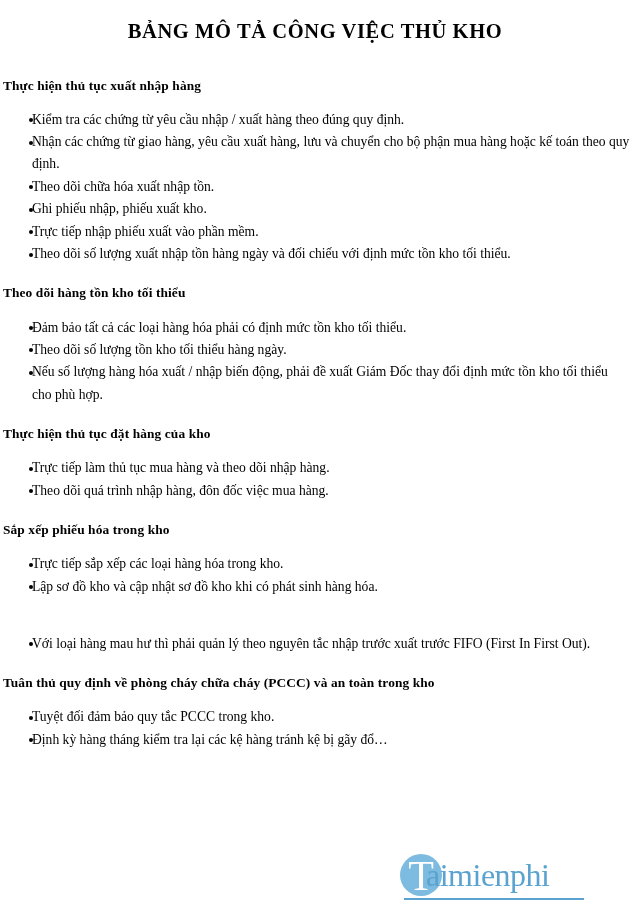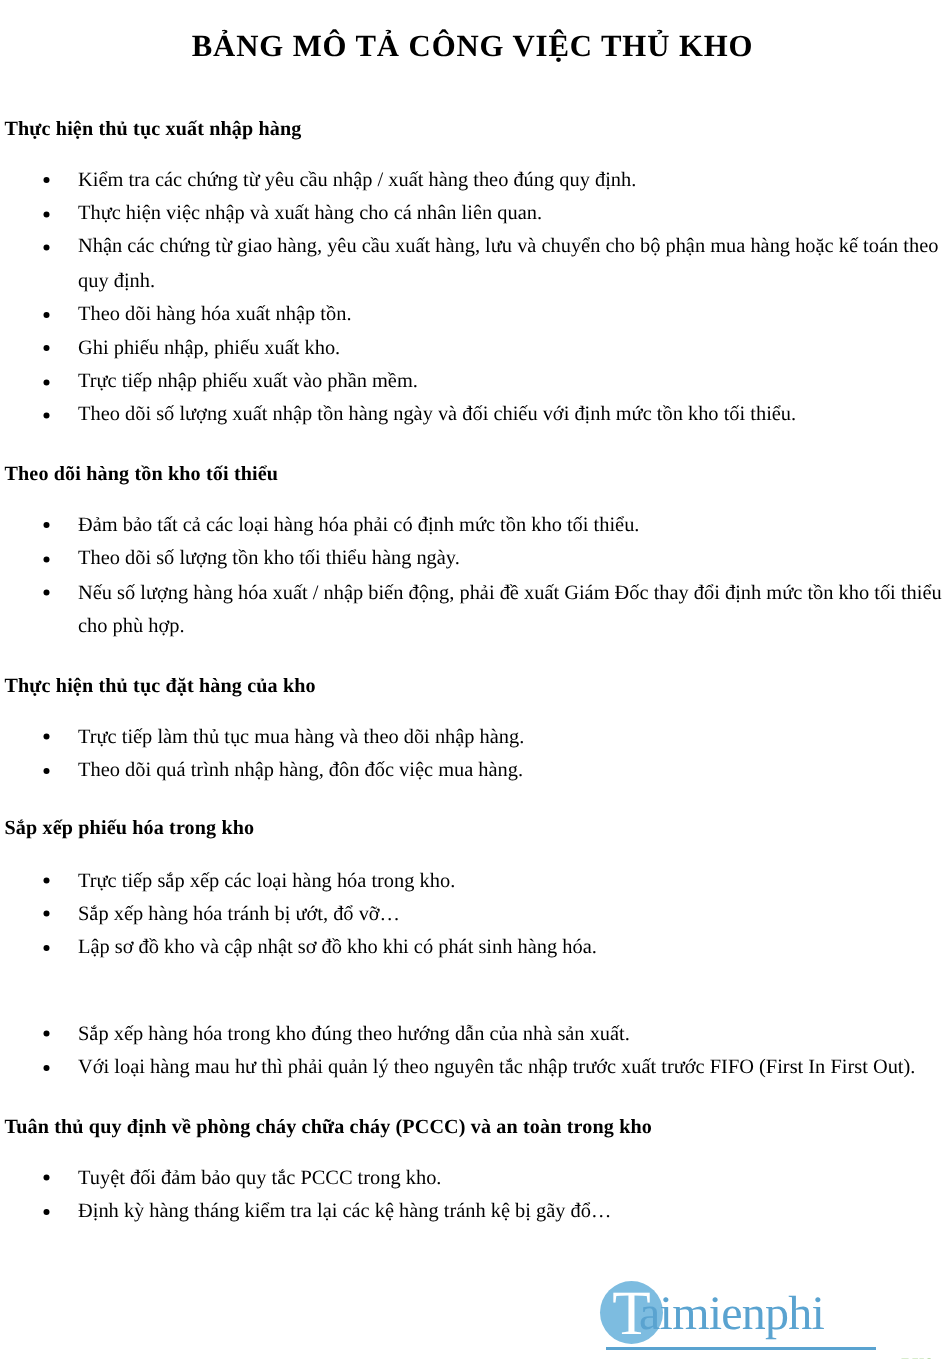--- a/index.html
+++ b/index.html
@@ -107,21 +107,21 @@
   }
 
   
   ul.bullets {
     list-style: none;
     margin: 0;
     padding: 0;
   }
   ul.bullets > li {
     position: relative;
-    padding-left: 52px;
+    padding-left: 32px;
     font-size: 13.6px;
     line-height: 22.4px;
     color: #000;
     margin: 0;
   }
   ul.bullets > li .bullet-dot {
     position: absolute;
     left: 29px;
     top: 0;
     width: 6px;
@@ -232,29 +232,25 @@
     <div class="doc-section">
       <h2 class="section-heading">Thực hiện thủ tục xuất nhập hàng</h2>
       <div class="gap-head-to-list"></div>
       <ul class="bullets">
         <li>
             <span class="bullet-dot"></span>
             <span class="bullet-text">Kiểm tra các chứng từ yêu cầu nhập / xuất hàng theo đúng quy định.</span>
           </li>
         <li>
             <span class="bullet-dot"></span>
-            <span class="bullet-text">Thực hiện việc nhập và xuất hàng cho cá nhân liên quan.</span>
-          </li>
-        <li>
-            <span class="bullet-dot"></span>
             <span class="bullet-text">Nhận các chứng từ giao hàng, yêu cầu xuất hàng, lưu và chuyển cho bộ phận mua hàng hoặc kế toán theo quy định.</span>
           </li>
         <li>
             <span class="bullet-dot"></span>
-            <span class="bullet-text">Theo dõi hàng hóa xuất nhập tồn.</span>
+            <span class="bullet-text">Theo dõi chữa hóa xuất nhập tồn.</span>
           </li>
         <li>
             <span class="bullet-dot"></span>
             <span class="bullet-text">Ghi phiếu nhập, phiếu xuất kho.</span>
           </li>
         <li>
             <span class="bullet-dot"></span>
             <span class="bullet-text">Trực tiếp nhập phiếu xuất vào phần mềm.</span>
           </li>
         <li>
@@ -307,38 +303,30 @@
     <div class="doc-section">
       <h2 class="section-heading">Sắp xếp phiếu hóa trong kho</h2>
       <div class="gap-head-to-list"></div>
       <ul class="bullets">
         <li>
             <span class="bullet-dot"></span>
             <span class="bullet-text">Trực tiếp sắp xếp các loại hàng hóa trong kho.</span>
           </li>
         <li>
             <span class="bullet-dot"></span>
-            <span class="bullet-text">Sắp xếp hàng hóa tránh bị ướt, đổ vỡ…</span>
-          </li>
-        <li>
-            <span class="bullet-dot"></span>
             <span class="bullet-text">Lập sơ đồ kho và cập nhật sơ đồ kho khi có phát sinh hàng hóa.</span>
           </li>
       </ul>
     </div>
 
     <div class="gap-list-to-head"></div>
 
     <div class="doc-section">
       <div class="gap-head-to-list"></div>
       <ul class="bullets">
-        <li>
-            <span class="bullet-dot"></span>
-            <span class="bullet-text">Sắp xếp hàng hóa trong kho đúng theo hướng dẫn của nhà sản xuất.</span>
-          </li>
         <li>
             <span class="bullet-dot"></span>
             <span class="bullet-text">Với loại hàng mau hư thì phải quản lý theo nguyên tắc nhập trước xuất trước FIFO (First In First Out).</span>
           </li>
       </ul>
     </div>
 
     <div class="gap-list-to-head"></div>
 
     <div class="doc-section">

